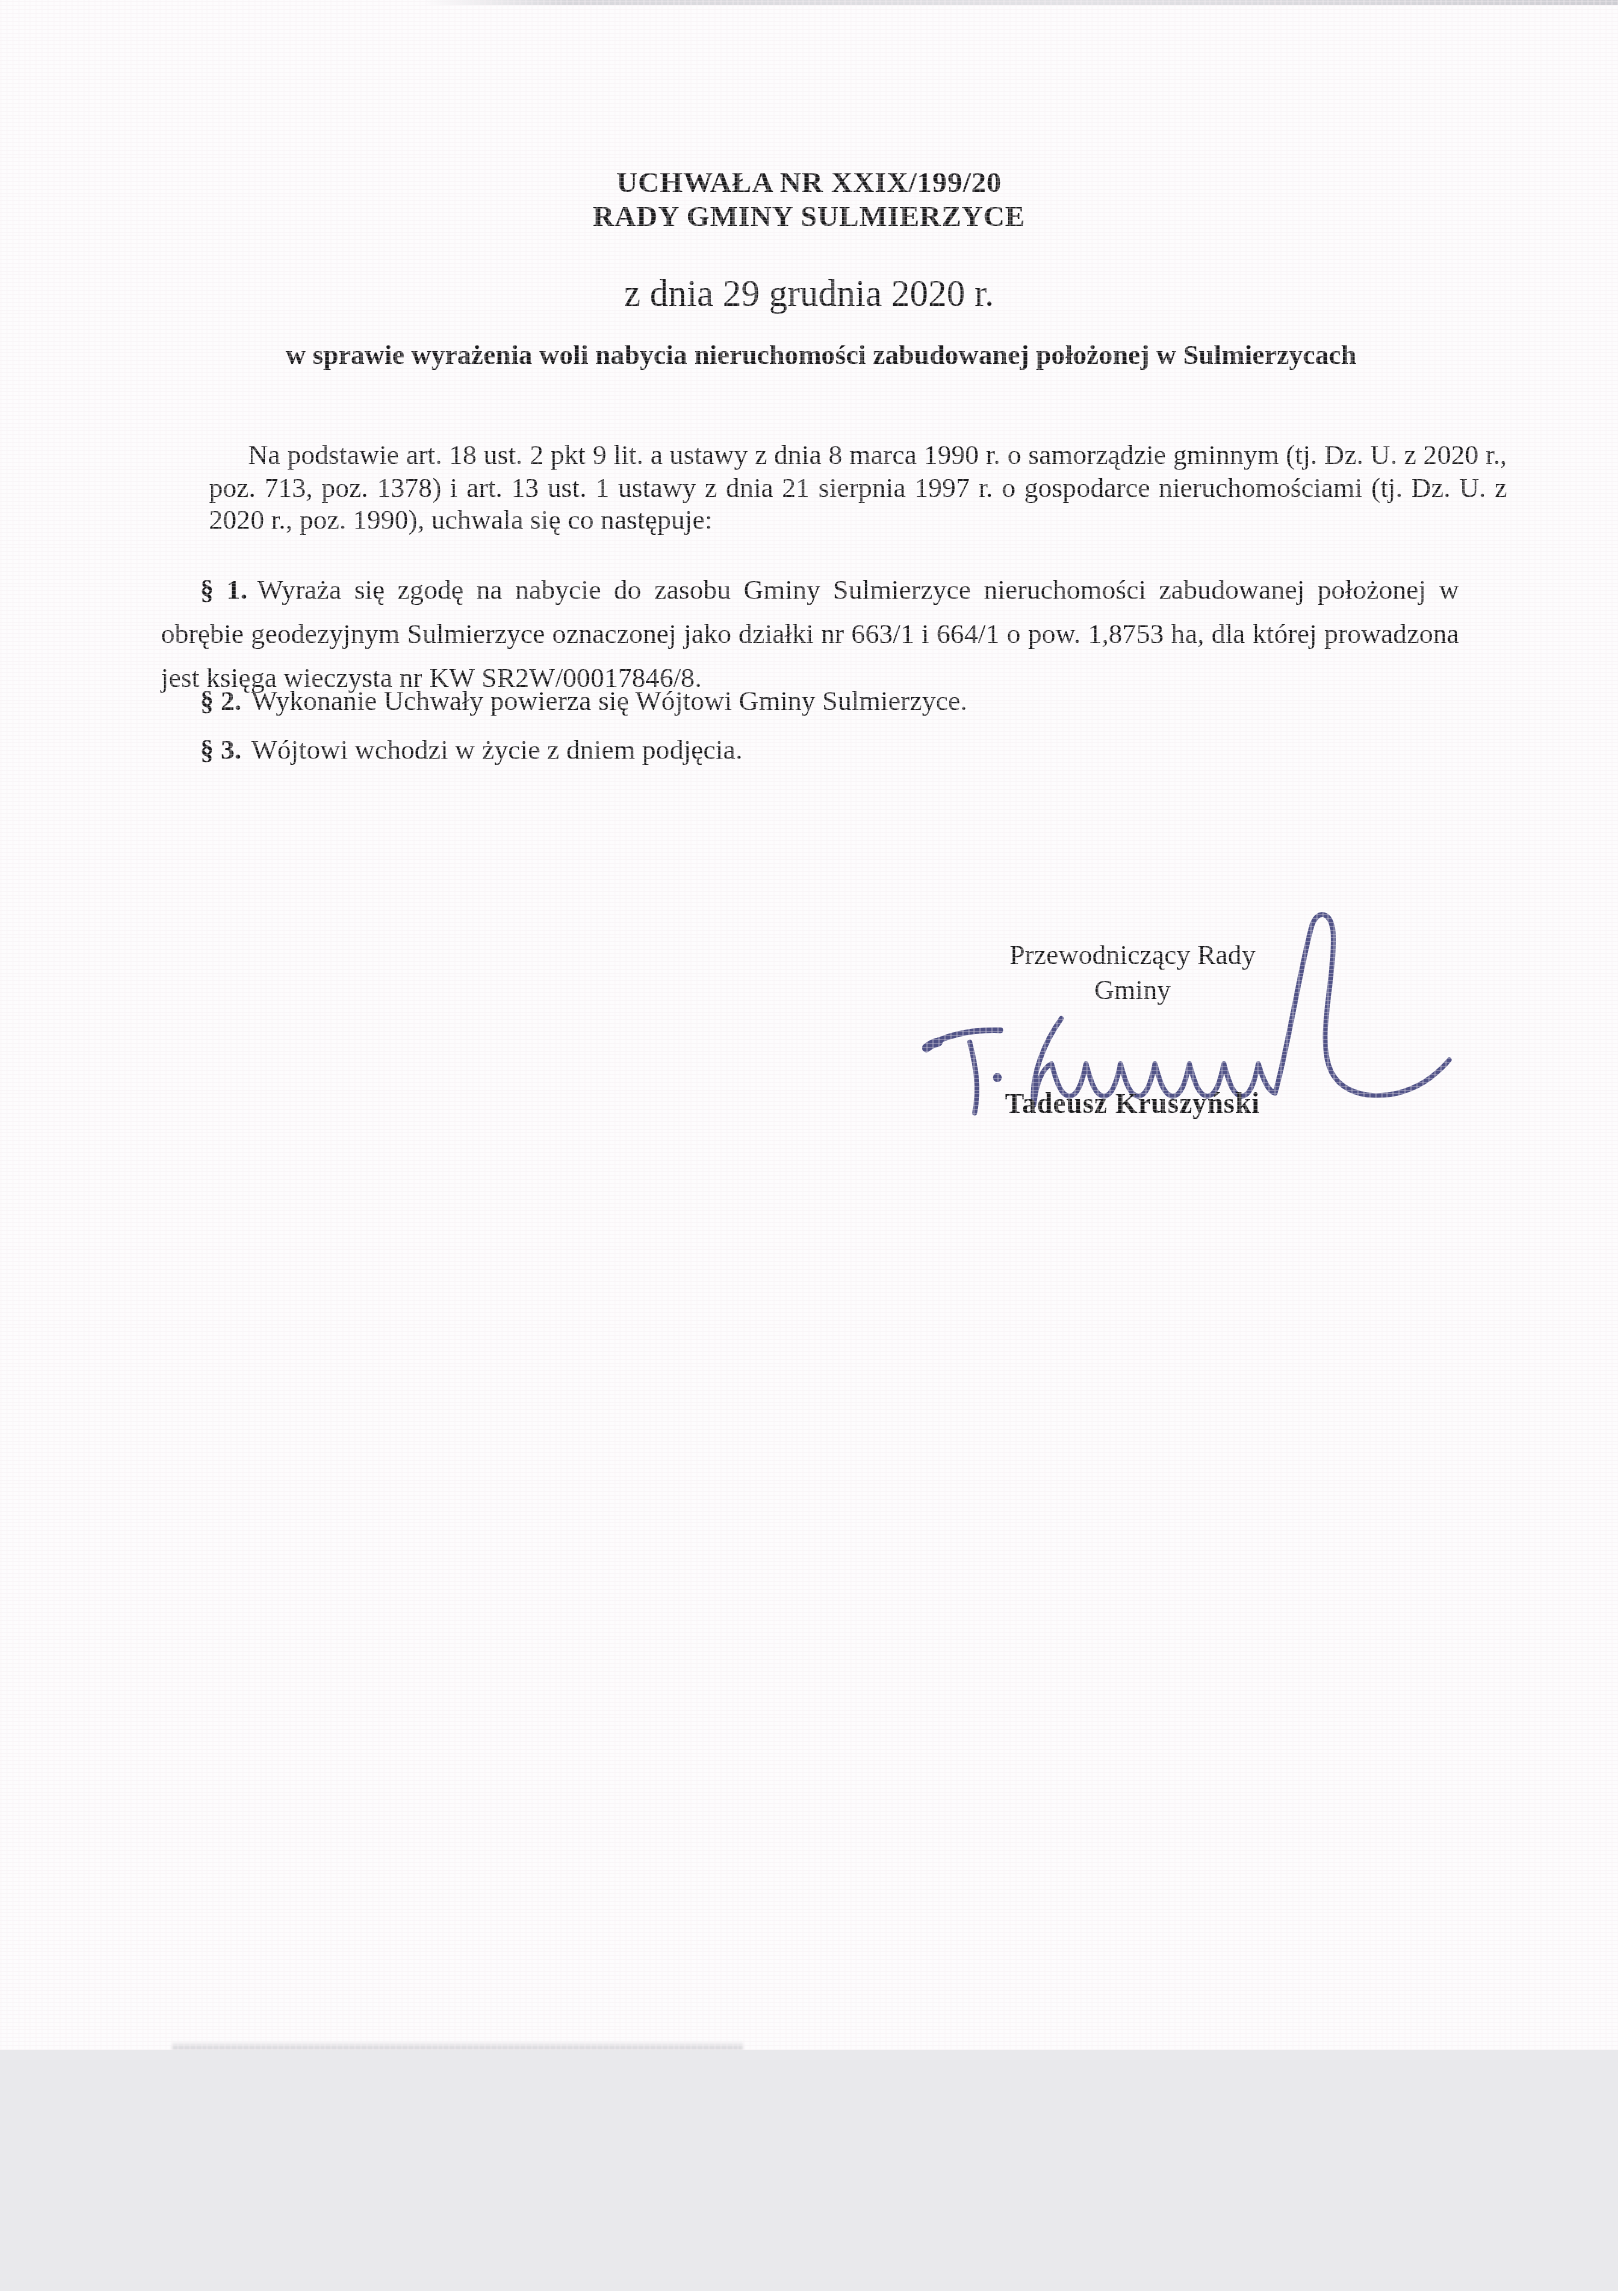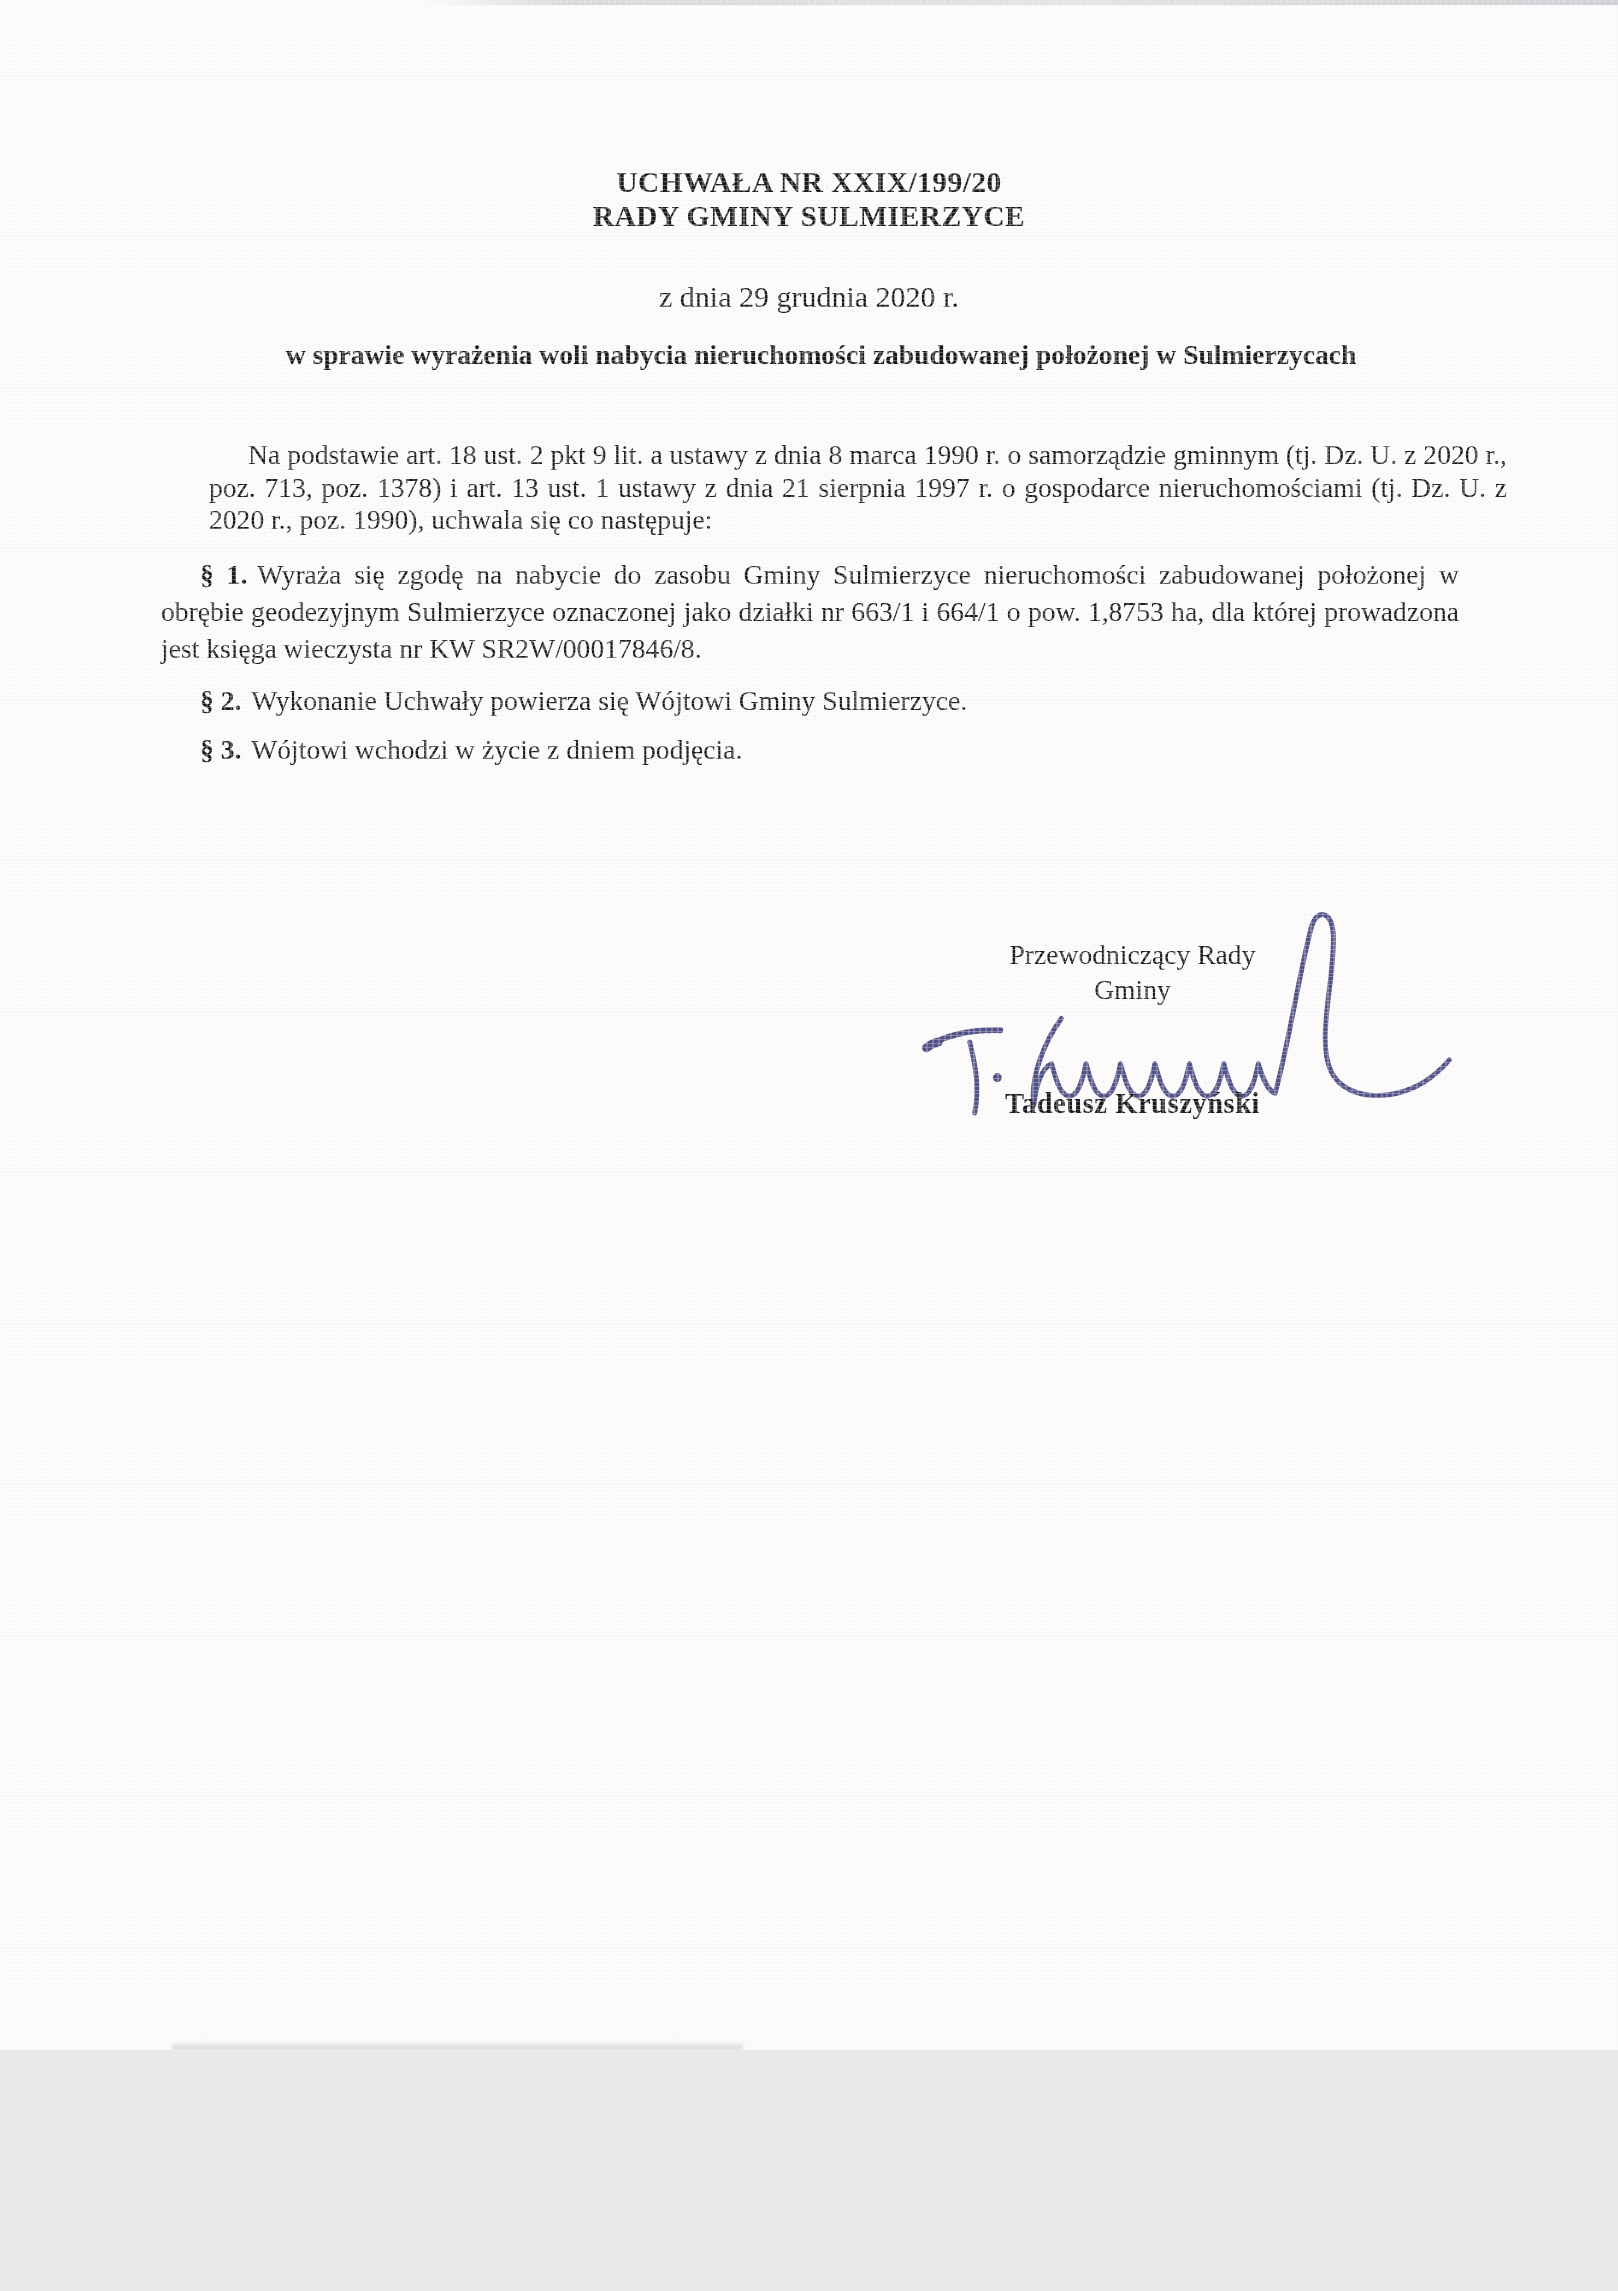--- a/index.html
+++ b/index.html
@@ -22,34 +22,34 @@
       repeating-linear-gradient(90deg, rgba(246,239,243,.35) 0 2px, rgba(255,255,255,0) 2px 5.9px);
     opacity:.7;
   }
   .title-block{
     position:absolute;top:165px;left:0;width:100%;
     text-align:center;font-weight:700;font-size:29.6px;line-height:34px;
     letter-spacing:0.4px;
   }
   .date-line{
     position:absolute;top:272px;left:0;width:100%;
-    text-align:center;font-size:30px;margin-top:8px;
+    text-align:center;font-size:37px;
   }
   .subject-line{
     position:absolute;top:339px;left:0;width:100%;
     text-align:center;font-size:27.6px;font-weight:700;padding-left:12px;
   }
   .body-par{
     position:absolute;left:161px;width:1298px;
     font-size:27.6px;line-height:32.5px;
     text-align:justify;text-indent:39px;
     margin:0;
   }
   .preamble{top:439px;margin-left:48px;}
-  .sec1{top:556px;line-height:37px;}
+  .sec1{top:568px;line-height:44px;}
   .sec2{top:684px;line-height:33px;}
   .sec3{top:733px;line-height:33px;}
   .sec-label{font-weight:700;margin-right:9.9px;}
   .sig-role{
     position:absolute;left:906px;top:937px;width:453px;
     text-align:center;font-size:27.6px;line-height:35px;
   }
   .sig-name{
     position:absolute;left:906px;top:1088px;width:453px;
     text-align:center;font-size:28.6px;font-weight:700;letter-spacing:0.5px;

